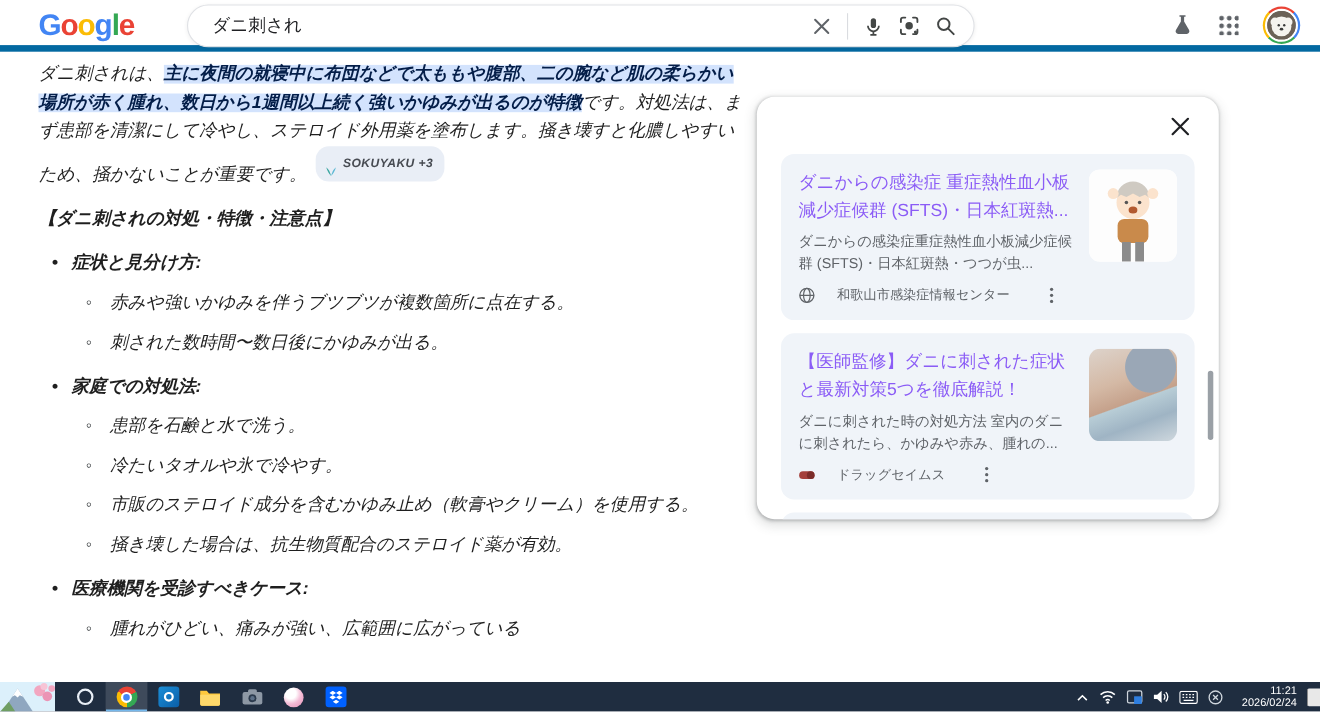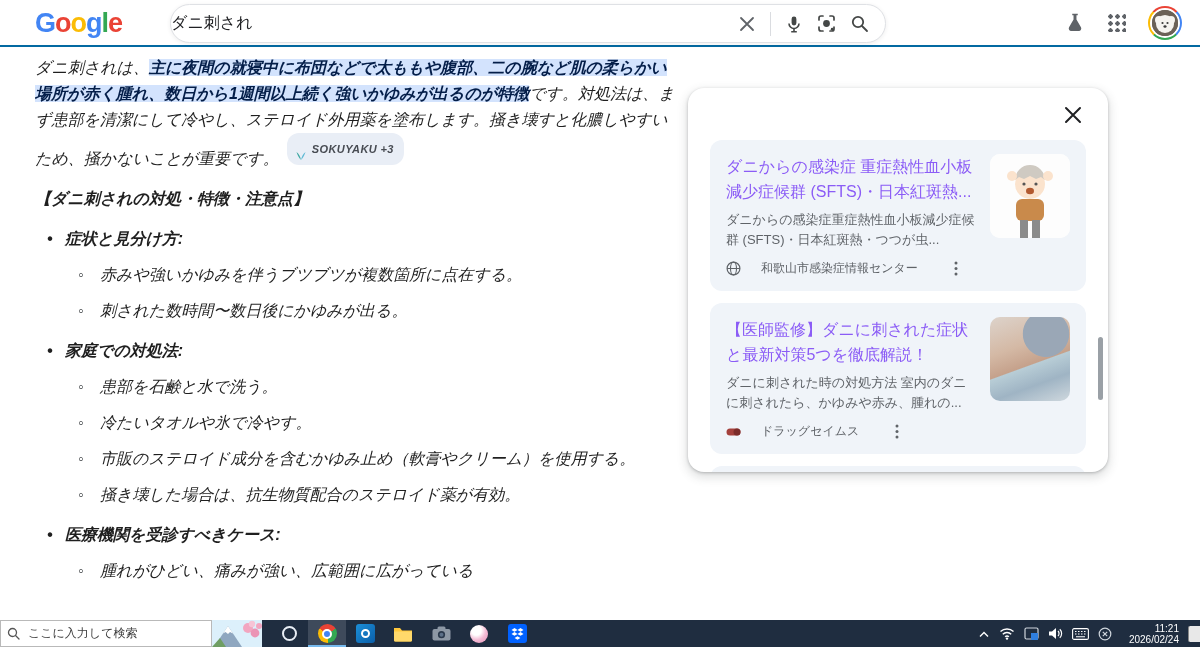--- a/index.html
+++ b/index.html
@@ -1,24 +1,24 @@
 <!DOCTYPE html>
 <html><head>
 <meta charset="utf-8">
 <style>
   * { margin:0; padding:0; box-sizing:border-box; }
   html,body { width:1200px; height:647px; overflow:hidden; }
   body { font-family:"Liberation Sans","DejaVu Sans",sans-serif; background:#fff; position:relative; }
   .screen { position:absolute; inset:0; width:1200px; height:647px; background:#fff; overflow:hidden; }
 
   
-  .gbar { position:absolute; left:0; top:0; width:1200px; height:47px; background:#fff; border-bottom:2px solid #0369a1; z-index:5;padding-left:24px; }
+  .gbar { position:absolute; left:0; top:0; width:1200px; height:47px; background:#fff; border-bottom:6px solid #0369a1; z-index:5;padding-left:24px; }
   .glogo { position:absolute; left:35px; top:8px; font-size:27px; font-weight:bold; letter-spacing:-1px; }
   .searchbox { position:absolute; left:170px; top:4px; width:716px; height:39px; background:#fff; border:1px solid #dfe1e5; border-radius:20px; display:flex; align-items:center; box-shadow:0 1px 4px rgba(32,33,36,.08); }
-  .query-input { border:none; outline:none; flex:1; font-size:16px; color:#202124; font-family:inherit; background:transparent; }
+  .query-input { border:none; outline:none; flex:1; margin-left:22px; font-size:16px; color:#202124; font-family:inherit; background:transparent; }
   .sb-icons { display:flex; align-items:center; gap:14px; margin-right:16px; }
   .sb-divider { width:1px; height:24px; background:#dadce0; }
   .hdr-right { position:absolute; right:18px; top:6px; display:flex; align-items:center; gap:22px; }
   .apps-grid { width:18px; height:18px; background-image:radial-gradient(circle, #5f6368 2px, transparent 2.4px); background-size:7px 7px; background-position:-1px -1px; }
   .avatar-ring { width:34px; height:34px; border-radius:50%; padding:2px; background:conic-gradient(from -45deg,#ea4335 0 25%,#4285f4 0 50%,#34a853 0 75%,#fbbc05 0 100%); }
   .avatar-inner { width:30px; height:30px; border-radius:50%; border:2px solid #fff; overflow:hidden; background:#6b6157; }
 
   
   .page { position:absolute; left:35px; top:55px; width:640px; color:#1f1f1f;font-style:italic; }
   .ai-para { font-size:16px; line-height:26px; }
@@ -241,29 +241,20 @@
       <div class="card">
         
         
       </div>
     </div>
 
     <div class="panel-scrollthumb"></div>
   </div>
 
   <div class="taskbar">
-    <div class="tb-search">
-      <span>
-        <svg width="13" height="13" viewBox="0 0 13 13">
-            <circle cx="5.5" cy="5.5" r="4" stroke="#555" stroke-width="1.3" fill="none"></circle>
-            <path d="M8.5 8.5 L12 12" stroke="#555" stroke-width="1.3" stroke-linecap="round"></path>
-          </svg>
-      </span>
-      <span>ここに入力して検索</span>
-    </div>
     <div class="tb-highlight">
       <svg width="50" height="27" viewBox="0 0 50 27">
           <rect width="50" height="27" fill="#dcf0fb"></rect>
           <polygon points="2,27 16,6 30,27" fill="#8fa7c0"></polygon>
           <polygon points="11,13.5 16,6 21,13.5 18,12 16,14 13.5,12" fill="#ffffff"></polygon>
           <circle cx="36" cy="8" r="5" fill="#f2a6c0"></circle>
           <circle cx="43" cy="13" r="4.4" fill="#eb94b5"></circle>
           <circle cx="40" cy="4" r="3.2" fill="#f7c4d6"></circle>
           <circle cx="47" cy="6" r="3" fill="#f2a6c0"></circle>
           <polygon points="0,27 8,18 14,27" fill="#6f9e63"></polygon>

